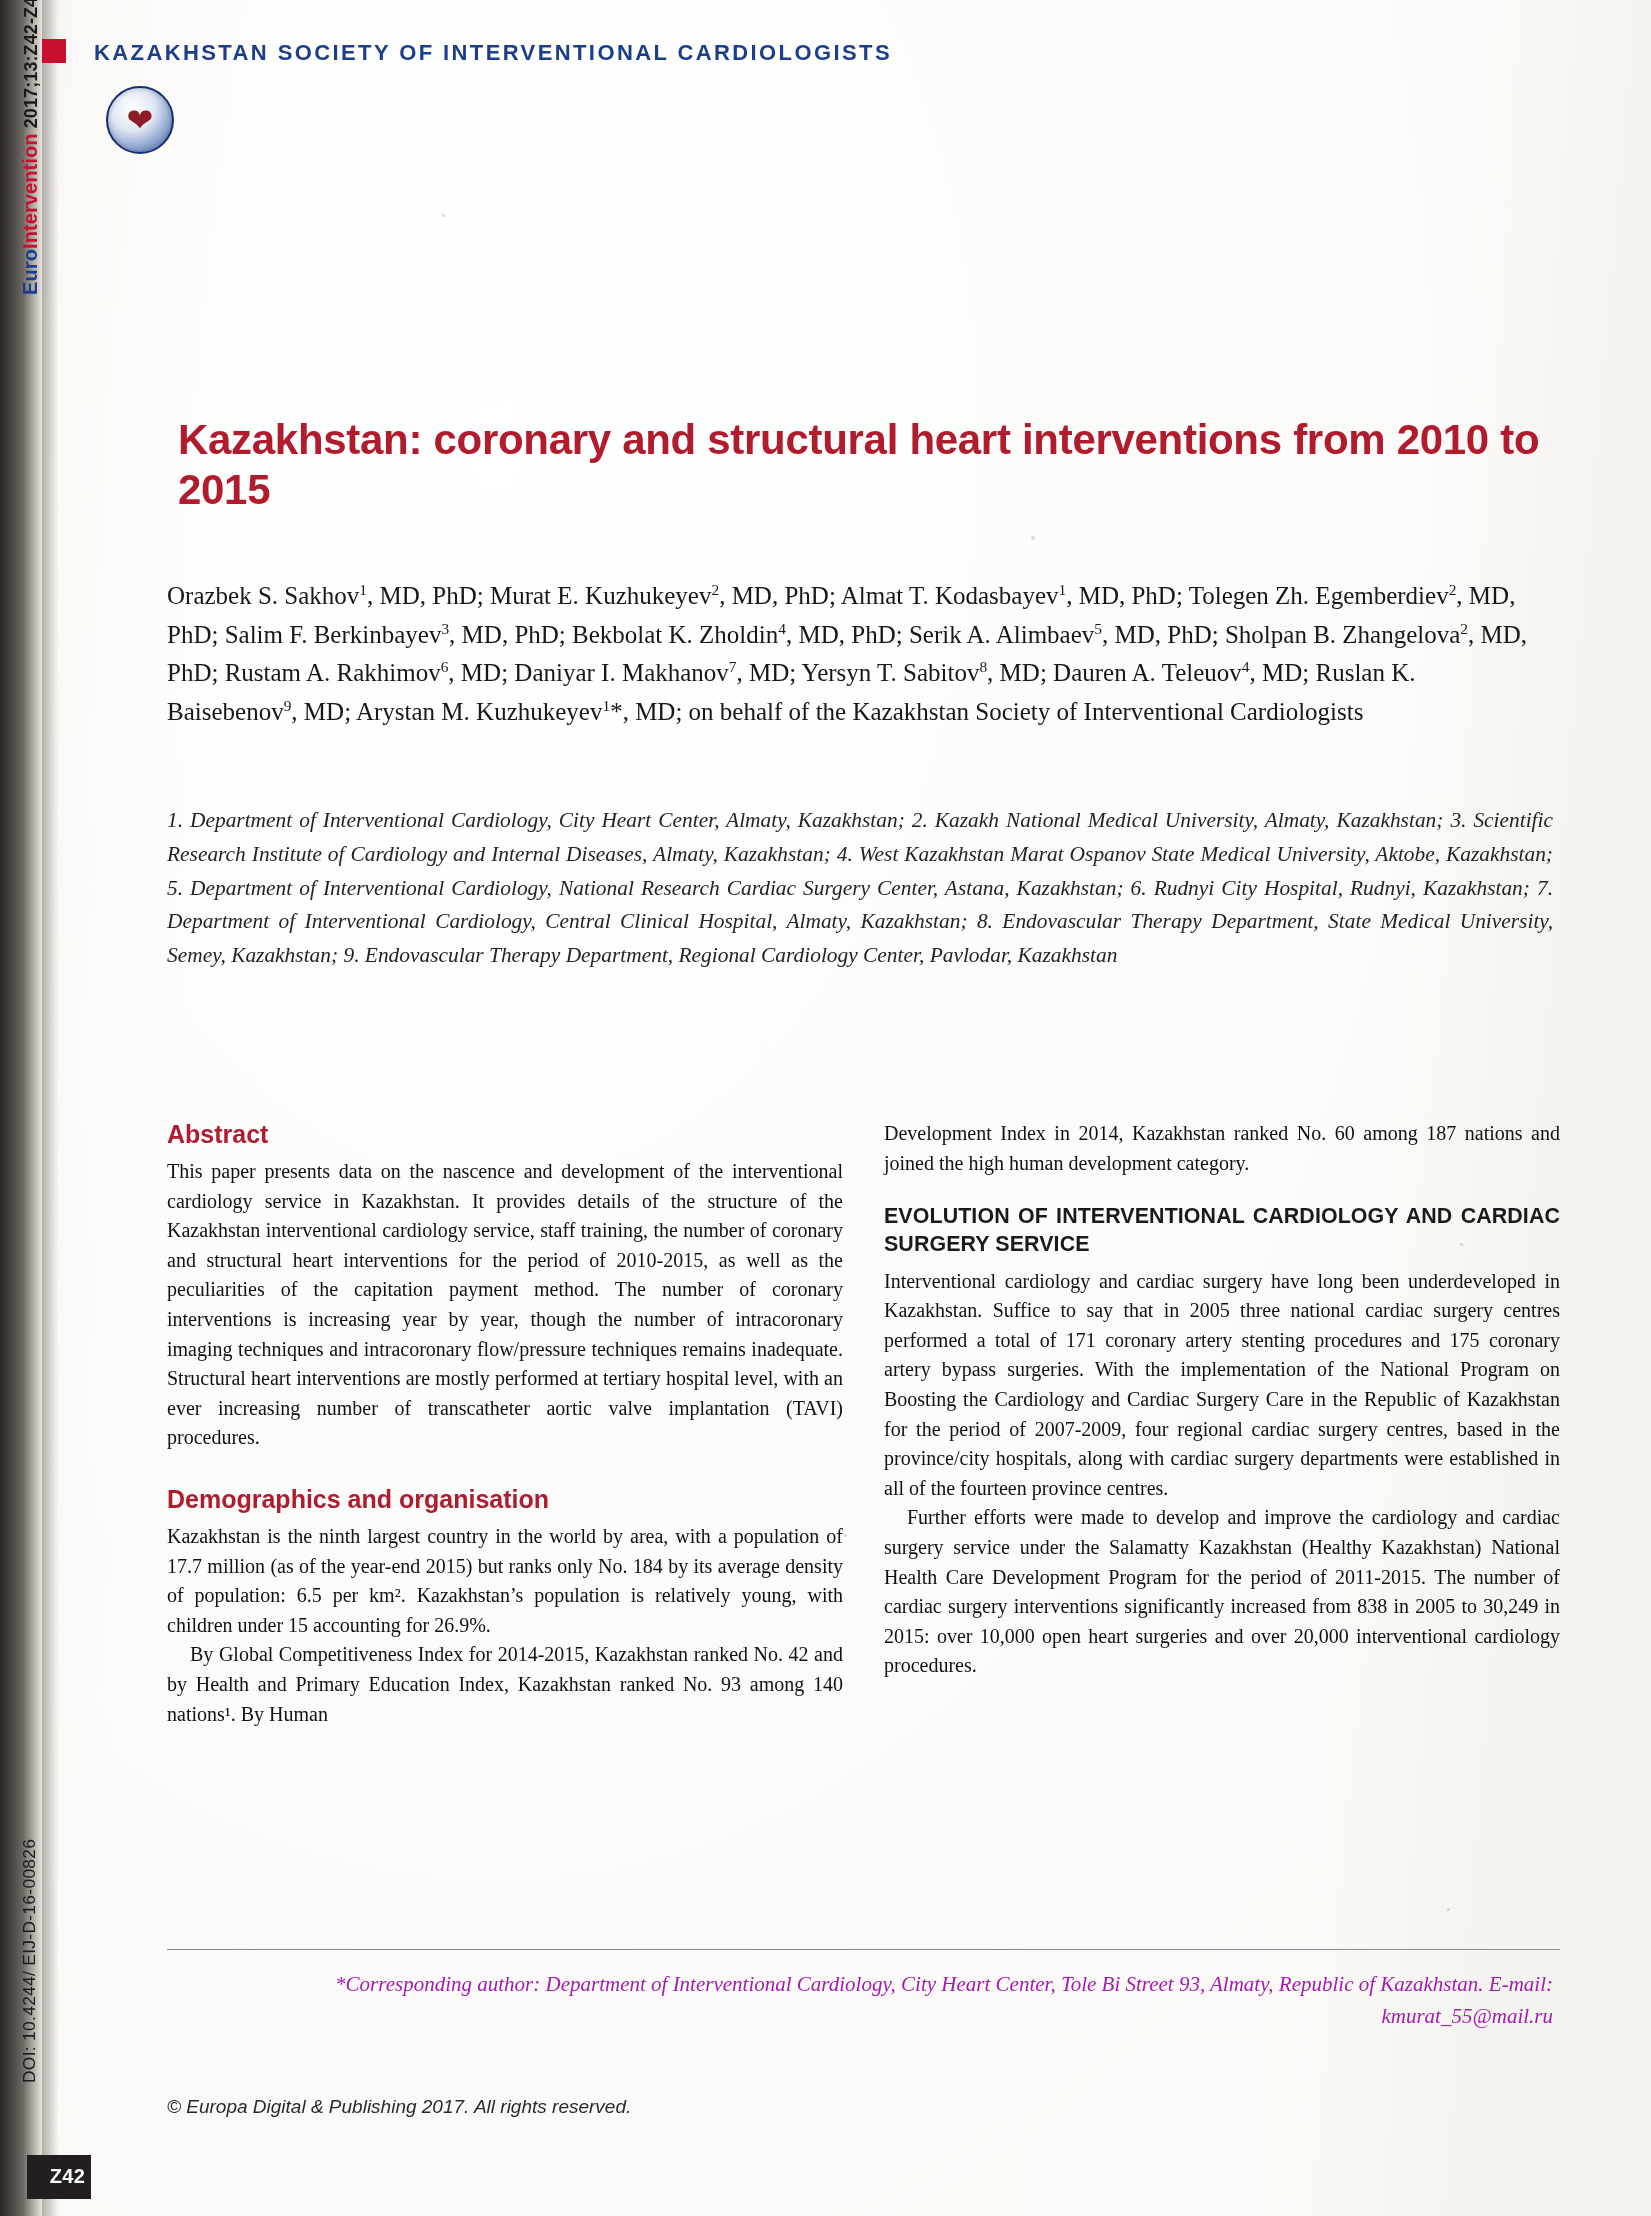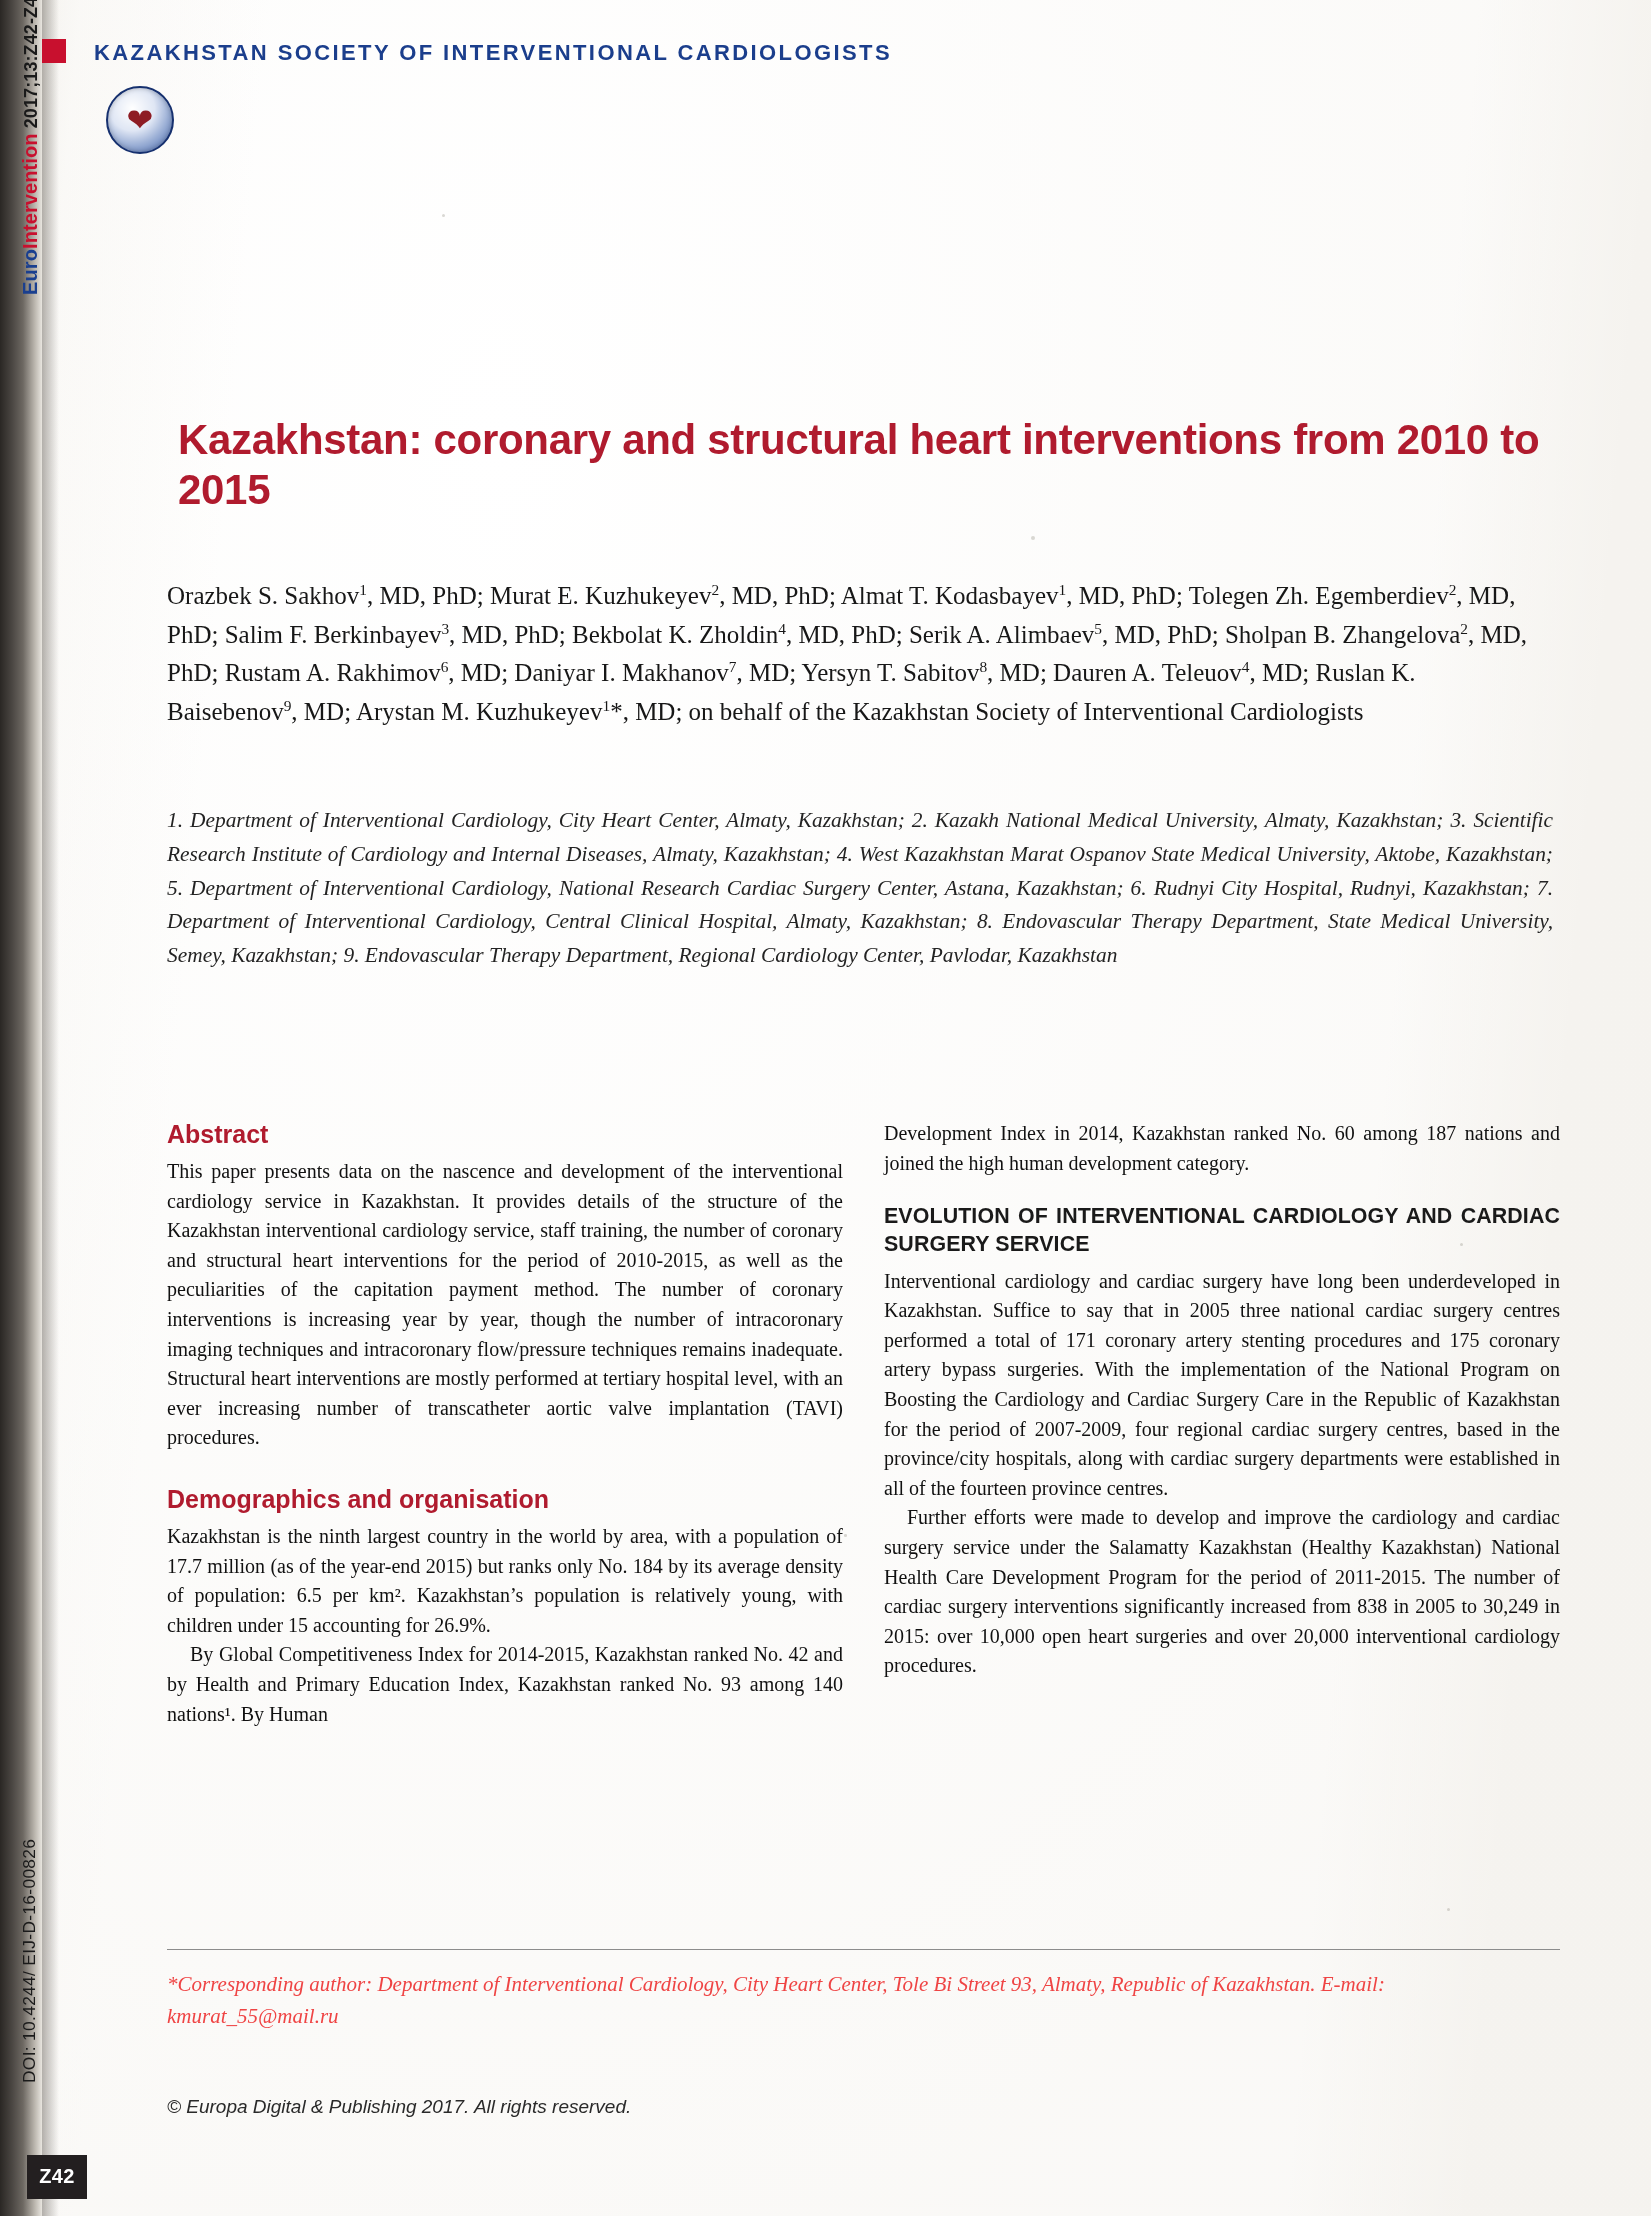--- a/index.html
+++ b/index.html
@@ -73,31 +73,32 @@
     letter-spacing: 0.3px;
     color: #1b1b1b;
     font-weight: 400;
   }
 
   
   .page-number-box {
     position: absolute;
     left: 27px;
     bottom: 17.4px;
-    width: 60px;
+    width: 47px;
     height: 44px;
     background: #231f20;
     color: #ffffff;
     font-family: "Liberation Sans", sans-serif;
     font-size: 20px;
     font-weight: 700;
     display: flex;
     align-items: center;
     justify-content: center;
     letter-spacing: 0.3px;
+    padding-left: 17px;
   }
 
   
   .society-marker {
     position: absolute;
     left: 42px;
     top: 39px;
     width: 24px;
     height: 24px;
     background: #c8102e;
@@ -221,21 +222,22 @@
   }
   .correspondence {
     position: absolute;
     left: 167px;
     top: 1969px;
     width: 1386px;
     font-family: "Liberation Serif", serif;
     font-style: italic;
     font-size: 21px;
     line-height: 1.5;
-    color: #ef4444;
+    color: #a21caf;
+    text-align: right;
   }
   .copyright {
     position: absolute;
     left: 167px;
     top: 2096px;
     font-family: "Liberation Sans", sans-serif;
     font-style: italic;
     font-size: 19px;
     color: #2a2a2a;
   }

